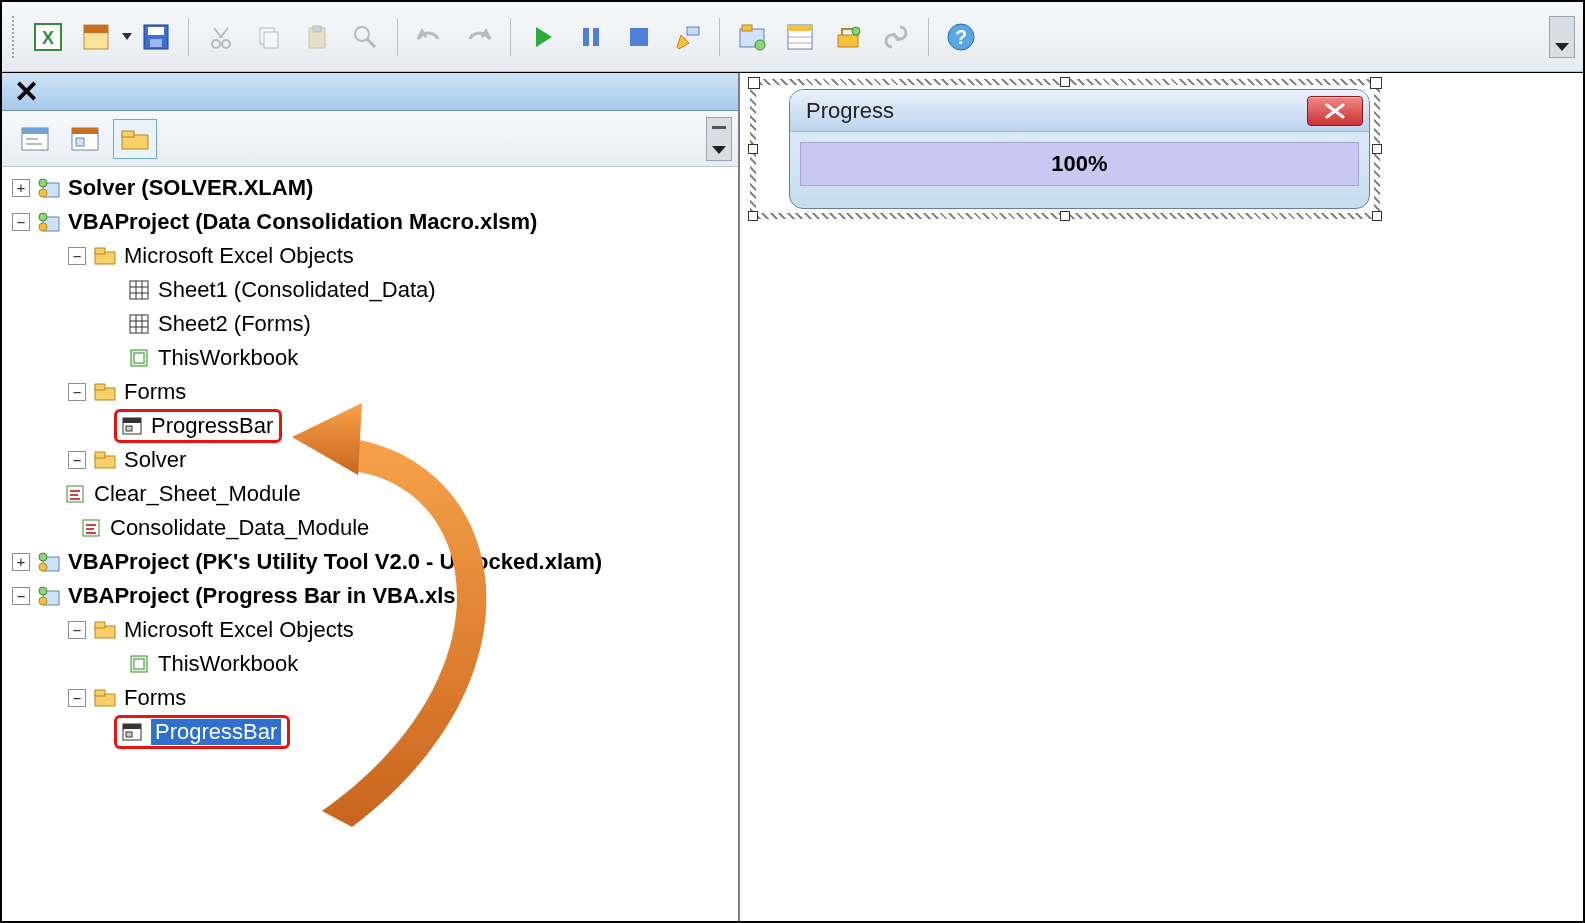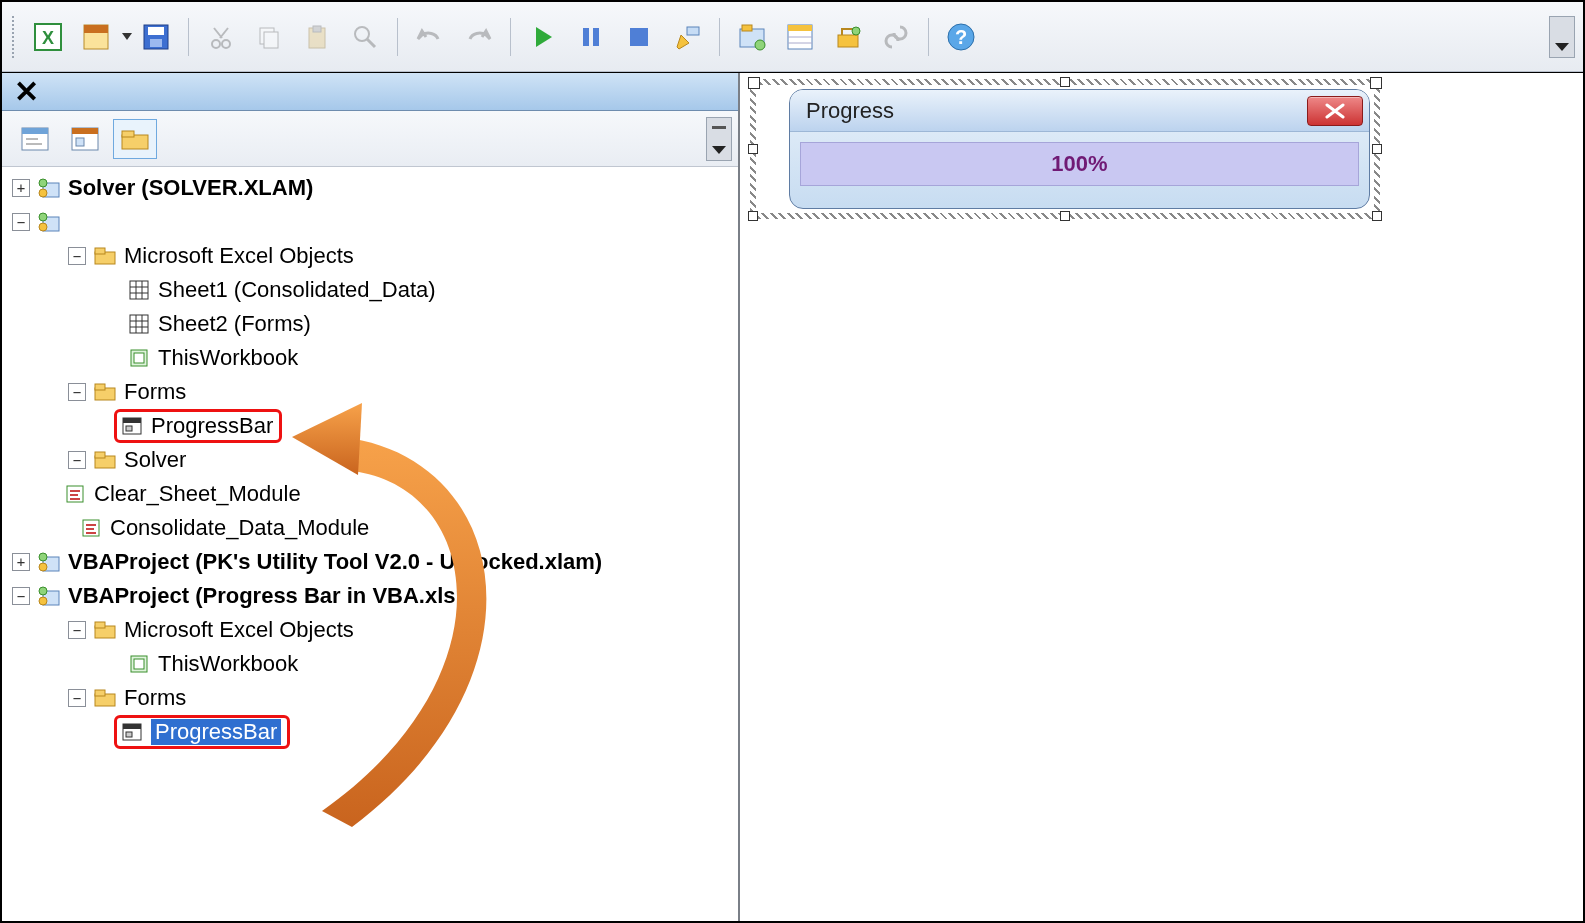--- a/index.html
+++ b/index.html
@@ -254,21 +254,21 @@
   .dlg-close svg { display:block; }
   .dlg-body {
     padding: 10px;
   }
   .pbar {
     height: 44px;
     background: #c9c8f2;
     border: 1px solid #a6a5d9;
     display: flex; align-items: center; justify-content: center;
     font-size: 22px; font-weight: 700;
-    color: #701a75;
+    color: #000000;
   }
 
 </style>
 </head>
 <body>
 
 <div class="toolbar">
   <span class="tb-grip"></span>
 
   <span class="tb-btn">
@@ -449,20 +449,21 @@
 
         <div class="node" style="padding-left:10px">
           <span class="exp">−</span>
           <span class="ic">
               <svg width="24" height="22">
                 <rect x="6" y="6" width="16" height="14" fill="#cfe2f7" stroke="#5b84ba"></rect>
                 <circle cx="6" cy="6" r="4" fill="#8fd47a" stroke="#3a8f2c"></circle>
                 <circle cx="6" cy="16" r="4" fill="#f5c23e" stroke="#b8871e"></circle>
               </svg>
             </span>
+          <span class="lbl bold">VBAProject (Data Consolidation Macro.xlsm)</span>
         </div>
 
         <div class="node" style="padding-left:66px">
           <span class="exp">−</span>
           <span class="ic">
               <svg width="24" height="20">
                 <rect x="2" y="6" width="20" height="12" fill="#f6cf69" stroke="#b8871e"></rect>
                 <rect x="2" y="2" width="10" height="6" fill="#f6cf69" stroke="#b8871e"></rect>
               </svg>
             </span>

